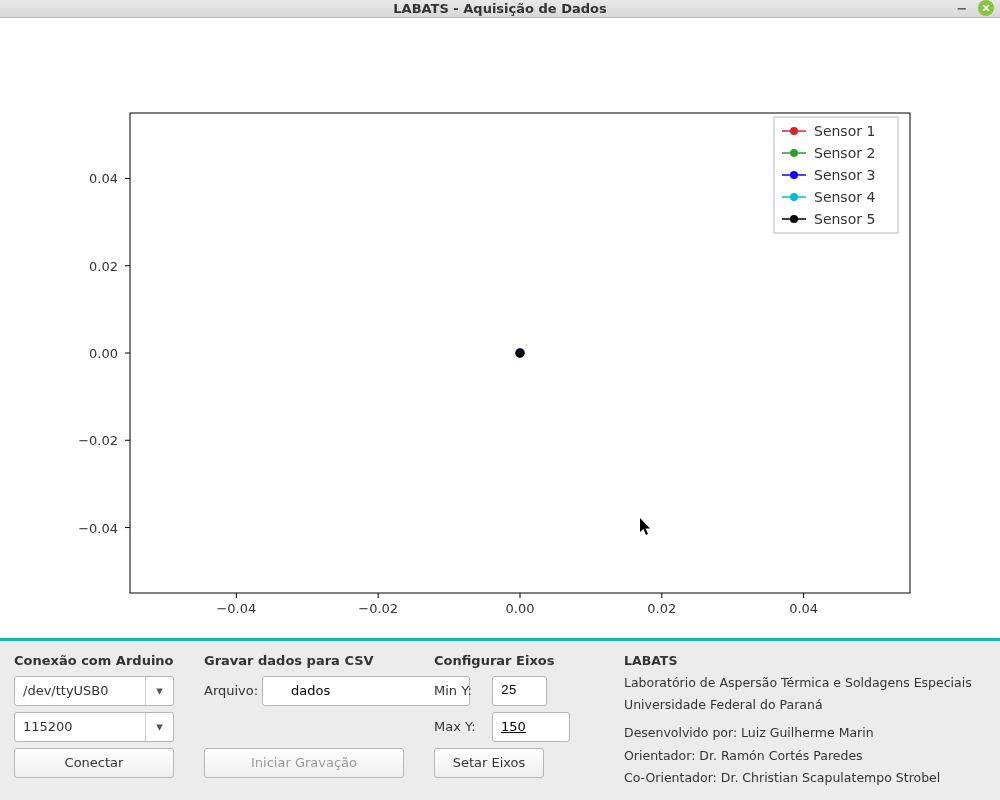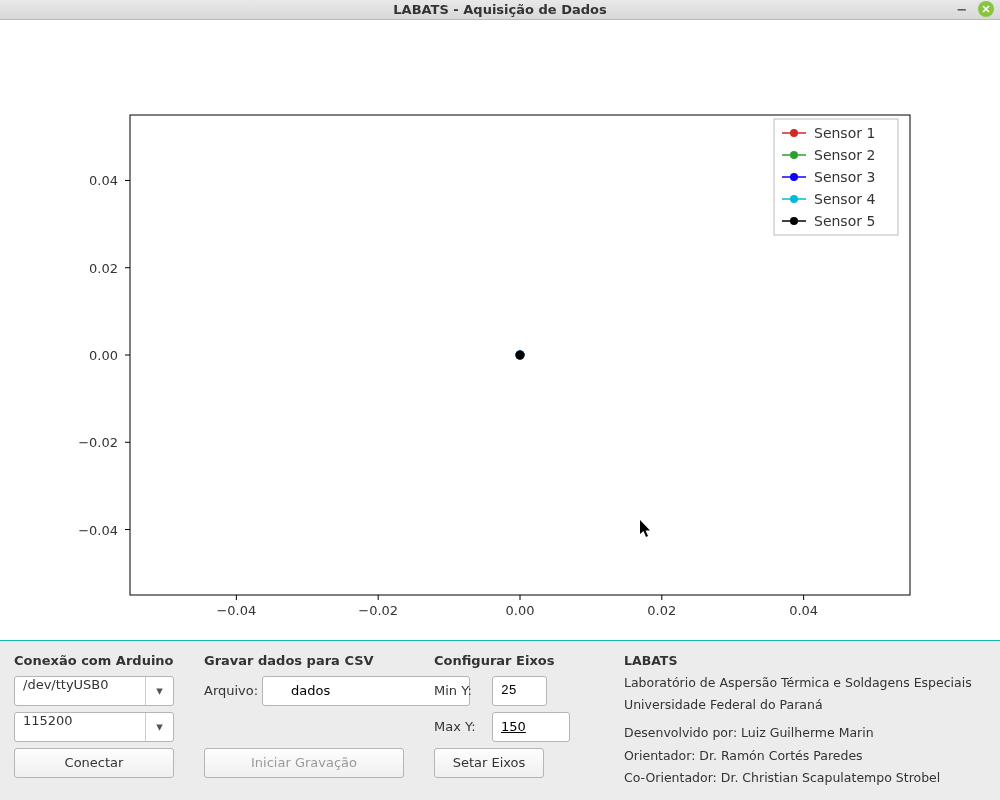--- a/index.html
+++ b/index.html
@@ -46,41 +46,41 @@
     background: #fff;
     position: relative;
   }
   .plot-svg { display:block; }
   .axis-text { font-family: "DejaVu Sans", sans-serif; font-size: 13px; fill:#333; }
   .legend-box { fill:#fff; stroke:#bbb; stroke-width:1; }
   .legend-text { font-family: "DejaVu Sans", sans-serif; font-size:14px; fill:#333; }
   
   .bottom-panel {
     background: #ececec;
-    border-top:1px solid #14b8a6;
+    border-top:3px solid #14b8a6;
     padding: 12px 14px 14px 14px;
     display:flex;
     gap: 30px;
   }
   .panel-col { display:flex; flex-direction:column; gap:6px; }
   .col-conn { width: 160px; }
   .col-csv  { width: 200px; }
   .col-axes { width: 160px; }
   .col-about { flex:1; font-size:12.5px; color:#333; line-height:1.3; }
   .panel-title { font-weight:bold; font-size:13px; margin-bottom:2px; }
   .combo, .textinput, .btn {
     height: 30px;
     border:1px solid #b5b5b5;
     border-radius:3px;
     background:#fff;
     font-size:13px;
     font-family:inherit;
   }
   .combo {
-    display:flex; position:relative; padding:0 8px;
+    display:flex; align-items:center; position:relative; padding:0 8px;
   }
   .combo .caret {
     position:absolute; right:0; top:0; bottom:0; width:28px;
     border-left:1px solid #ccc;
     display:flex; align-items:center; justify-content:center;
     color:#555;
   }
   .textinput { padding:0 8px; }
   .btn {
     background:linear-gradient(#fefefe,#efefef);

